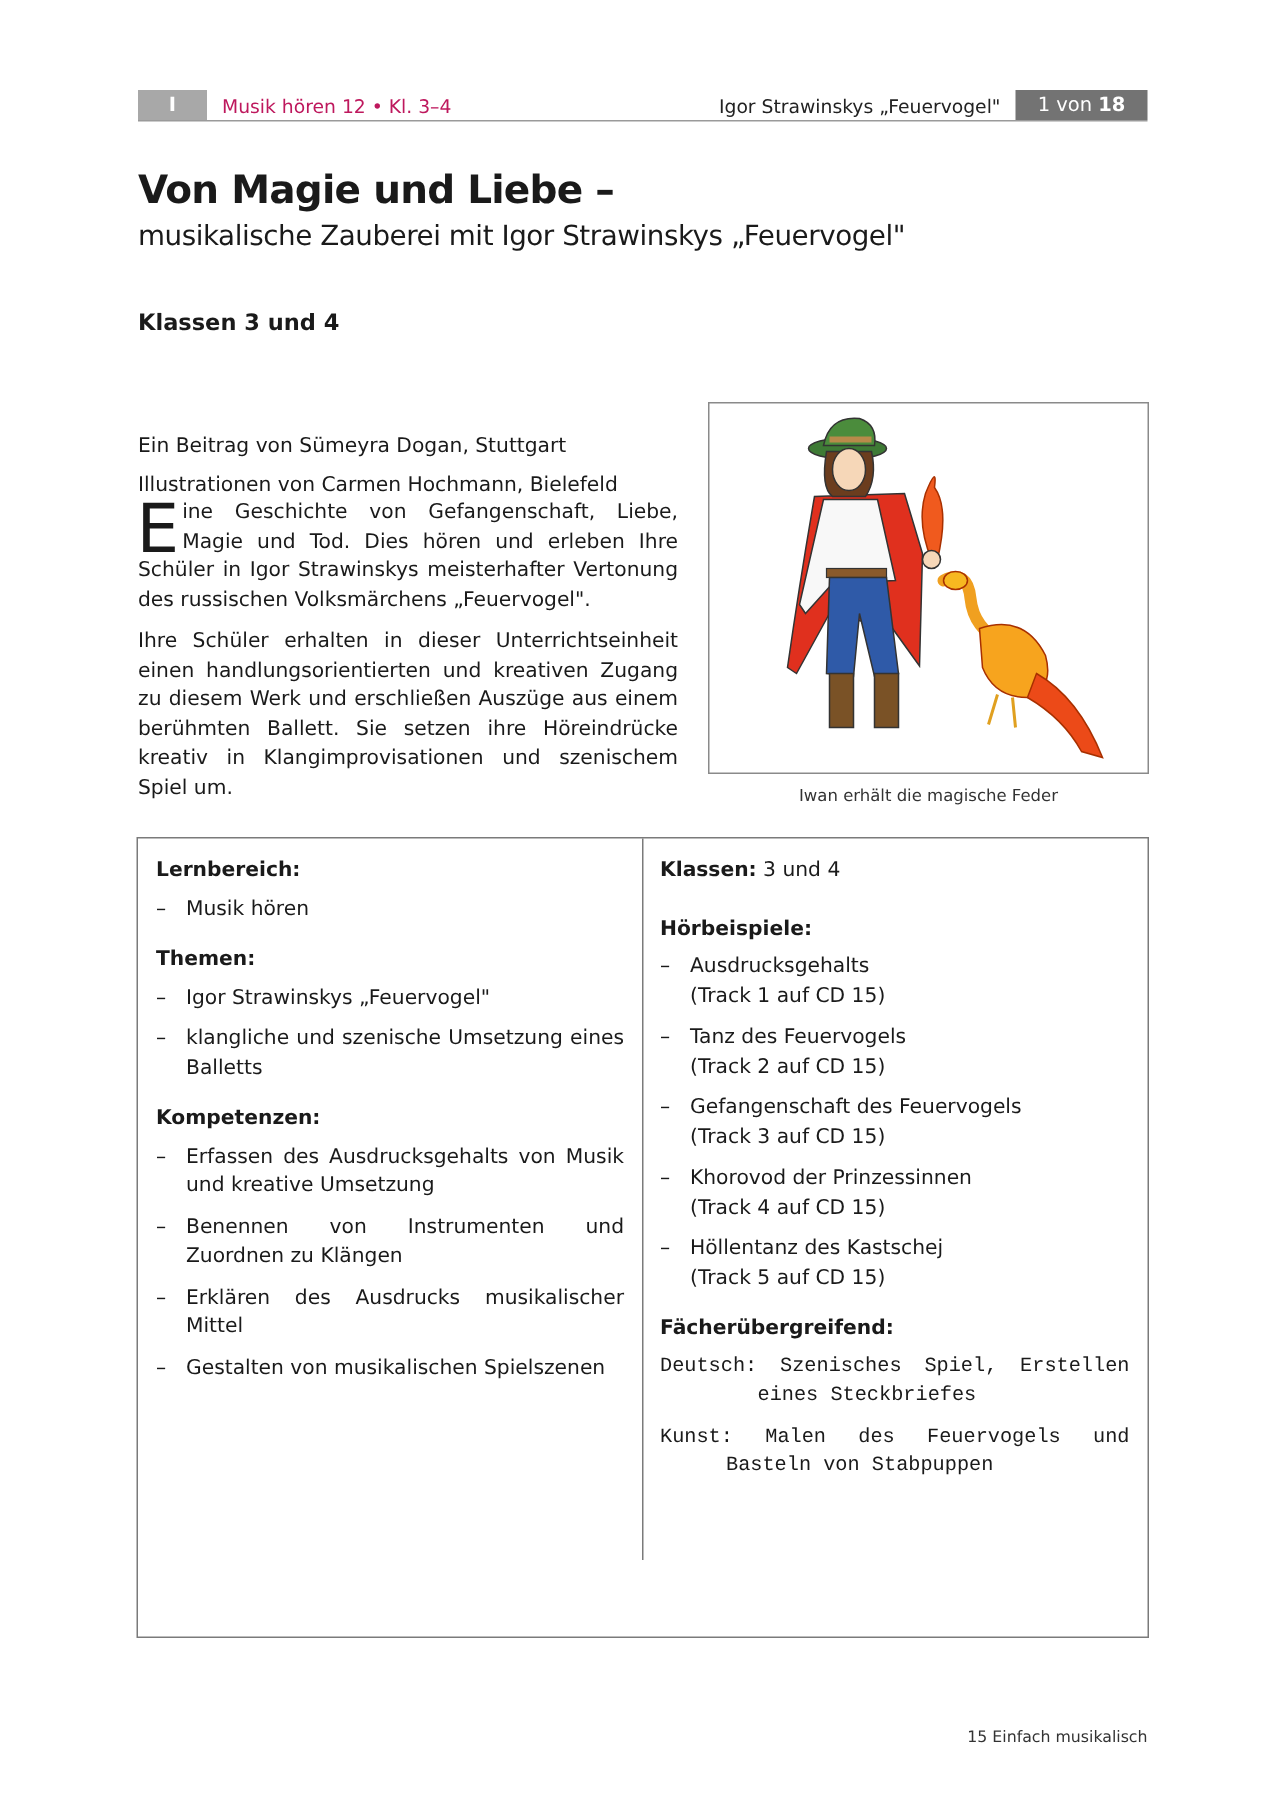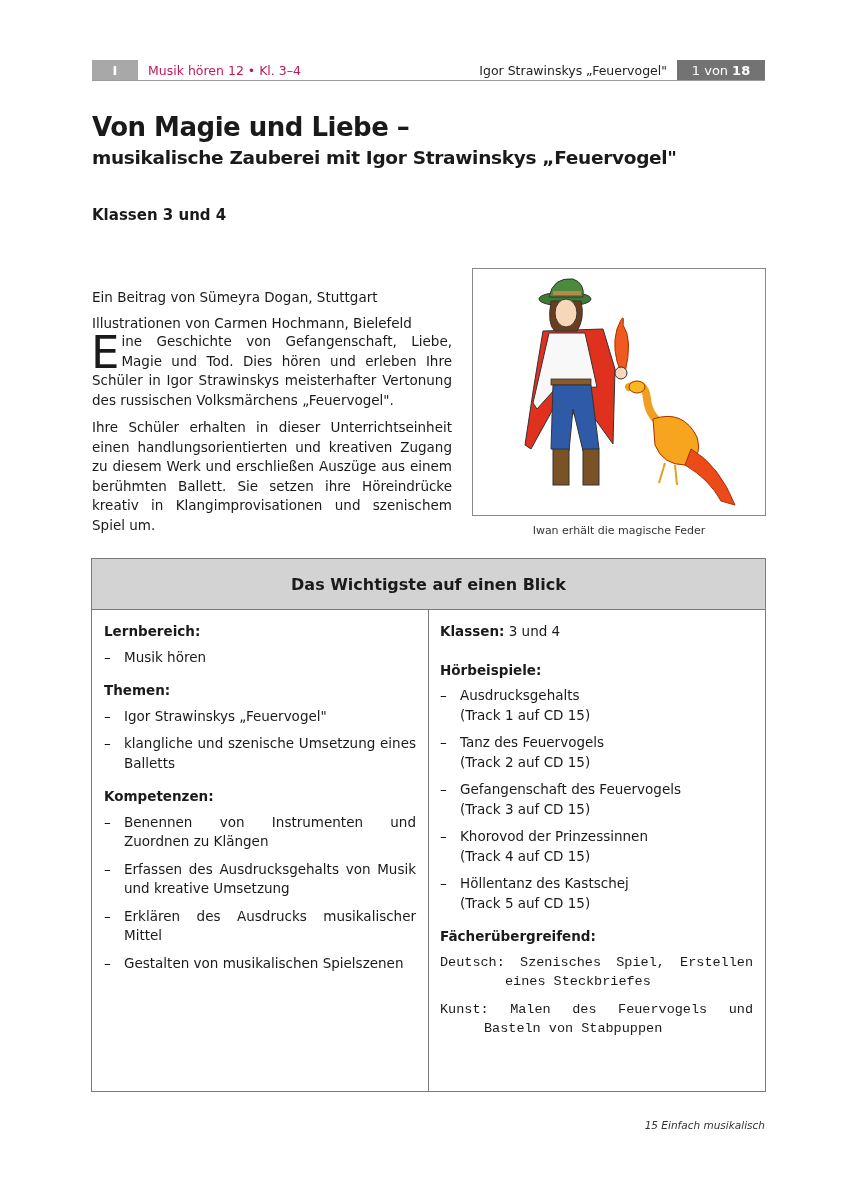--- a/index.html
+++ b/index.html
@@ -11,21 +11,21 @@
          border-bottom: 1px solid #9a9a9a; display: flex; align-items: center; font-size: 12.5px; }
   .hdr .sect { width: 46px; height: 20px; background: #a8a8a8; color: #fff; font-weight: bold;
                display: flex; align-items: center; justify-content: center; font-size: 13px; }
   .hdr .series { margin-left: 10px; flex: 1; color: #be185d; }
   .hdr .topic { margin-right: 10px; color: #222; }
   .hdr .page { width: 88px; height: 20px; background: #737373; color: #fff;
                display: flex; align-items: center; justify-content: center; font-size: 13px; }
   .hdr .page b { margin-left: 4px; }
 
   .title { position: absolute; left: 92px; top: 112px; font-size: 26px; font-weight: bold; letter-spacing: -0.5px; }
-  .subtitle { position: absolute; left: 92px; top: 147px; font-size: 18.5px; font-weight: bold; letter-spacing: -0.3px; }
+  .subtitle { position: absolute; left: 92px; top: 147px; font-size: 18.5px; font-weight: normal; letter-spacing: -0.3px; }
   .grade { position: absolute; left: 92px; top: 206px; font-size: 15px; font-weight: bold; }
 
   .credits { position: absolute; left: 92px; top: 284px; font-size: 13.5px; line-height: 26px; }
 
   .intro { position: absolute; left: 92px; top: 332px; width: 360px; font-size: 13.5px; line-height: 19.5px; text-align: justify; }
   .intro p { margin: 0 0 8px 0; }
   .dropcap { float: left; font-size: 45px; line-height: 37px; margin: 2px 2px 0 -1px; font-weight: normal; }
 
   .figure { position: absolute; left: 472px; top: 268px; width: 292px; height: 246px;
             border: 1px solid #8a8a8a; background: #fff; }
@@ -41,21 +41,21 @@
   .col.right { width: 336px; padding-left: 11px; }
   .h { font-weight: bold; margin: 0 0 6px 0; }
   .h.sp { margin-top: 14px; }
   ul.dash { list-style: none; margin: 0; padding: 0; }
   ul.dash li { position: relative; padding-left: 20px; margin-bottom: 8px; text-align: justify; }
   ul.dash li::before { content: "–"; position: absolute; left: 0; top: 0; }
   .kv { margin: 0 0 0 0; }
   .kv b { font-weight: bold; }
   .cross { padding-left: 65px; text-indent: -65px; margin-bottom: 8px; text-align: justify; font-family: Liberation Mono, monospace; }
   .cross.k { padding-left: 44px; text-indent: -44px; }
-  .footer { position: absolute; right: 91px; top: 1119px; font-size: 10.5px; font-style: italic; color: #333; }
+  .footer { position: absolute; right: 91px; top: 1152px; font-size: 10.5px; color: #333; }
 </style>
 </head>
 <body>
 
 <div class="hdr">
   <div class="sect">I</div>
   <div class="series">Musik hören 12 • Kl. 3–4</div>
   <div class="topic">Igor Strawinskys „Feuervogel"</div>
   <div class="page">
     <span>1 von</span>
@@ -103,36 +103,35 @@
     <path d="M156 118 Q172 110 174 130 Q176 150 196 160" fill="none" stroke="#f0a020" stroke-width="8" stroke-linecap="round"></path>
     <ellipse cx="164" cy="118" rx="8" ry="6" fill="#f7b820" stroke="#a83000" stroke-width="1"></ellipse>
     <path d="M180 150 Q210 140 224 168 Q230 190 212 196 Q190 196 182 176 Z" fill="#f7a41e" stroke="#a83000" stroke-width="1"></path>
     <path d="M218 180 Q246 196 262 236 L248 232 Q236 210 212 196 Z" fill="#ec4a18" stroke="#a83000" stroke-width="1"></path>
     <path d="M192 194 L186 214 M202 196 L204 216" stroke="#e0a020" stroke-width="2" fill="none"></path>
   </svg>
 </div>
 <div class="caption">Iwan erhält die magische Feder</div>
 
 <div class="box">
-  <div class="box-head">Das Wichtigste auf einen Blick</div>
   <div class="cols">
     <div class="col left">
       <div class="h">Lernbereich:</div>
       <ul class="dash">
         <li>Musik hören</li>
       </ul>
       <div class="h sp">Themen:</div>
       <ul class="dash">
         <li>Igor Strawinskys „Feuervogel"</li>
         <li>klangliche und szenische Umsetzung eines Balletts</li>
       </ul>
       <div class="h sp">Kompetenzen:</div>
       <ul class="dash">
+        <li>Erfassen des Ausdrucksgehalts von Musik und kreative Umsetzung</li>
         <li>Benennen von Instrumenten und Zuordnen zu Klängen</li>
-        <li>Erfassen des Ausdrucksgehalts von Musik und kreative Umsetzung</li>
         <li>Erklären des Ausdrucks musikalischer Mittel</li>
         <li>Gestalten von musikalischen Spielszenen</li>
       </ul>
     </div>
     <div class="col right">
       <div class="kv"><b>Klassen:</b> <span>3 und 4</span></div>
       <div class="h sp" style="margin-top:19px">Hörbeispiele:</div>
       <ul class="dash">
         <li><span>Ausdrucksgehalts</span><br><span>(Track 1 auf CD 15)</span></li>
         <li><span>Tanz des Feuervogels</span><br><span>(Track 2 auf CD 15)</span></li>

